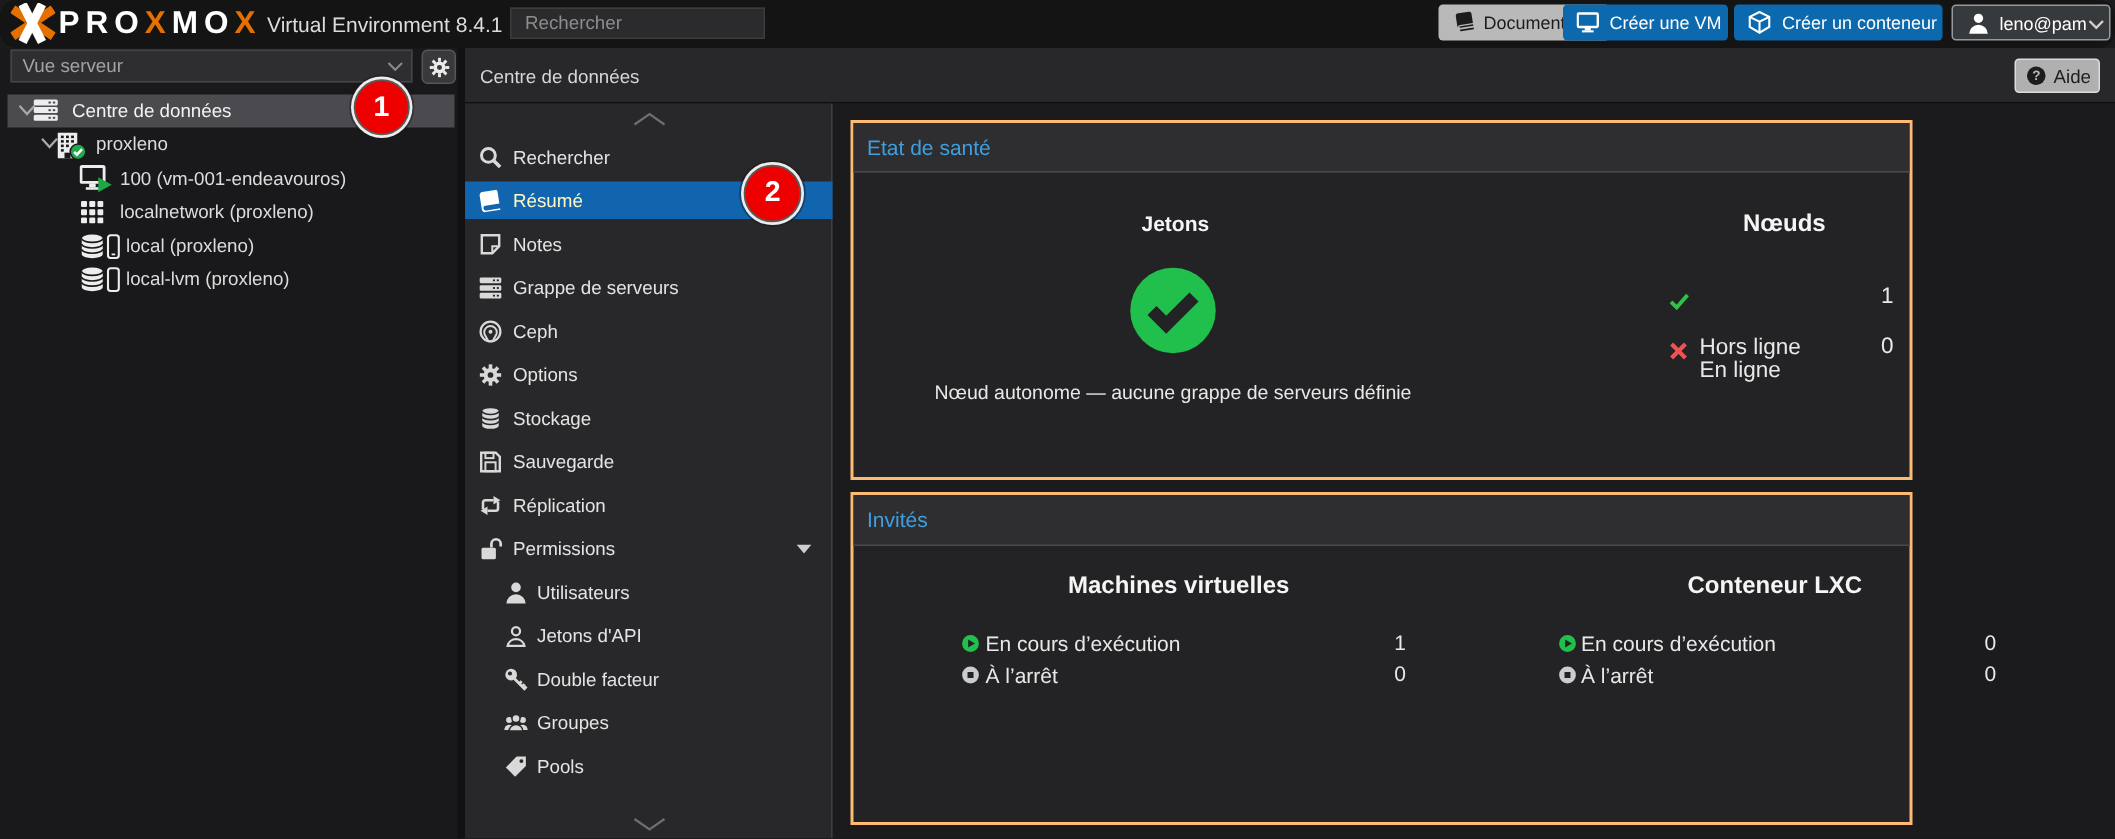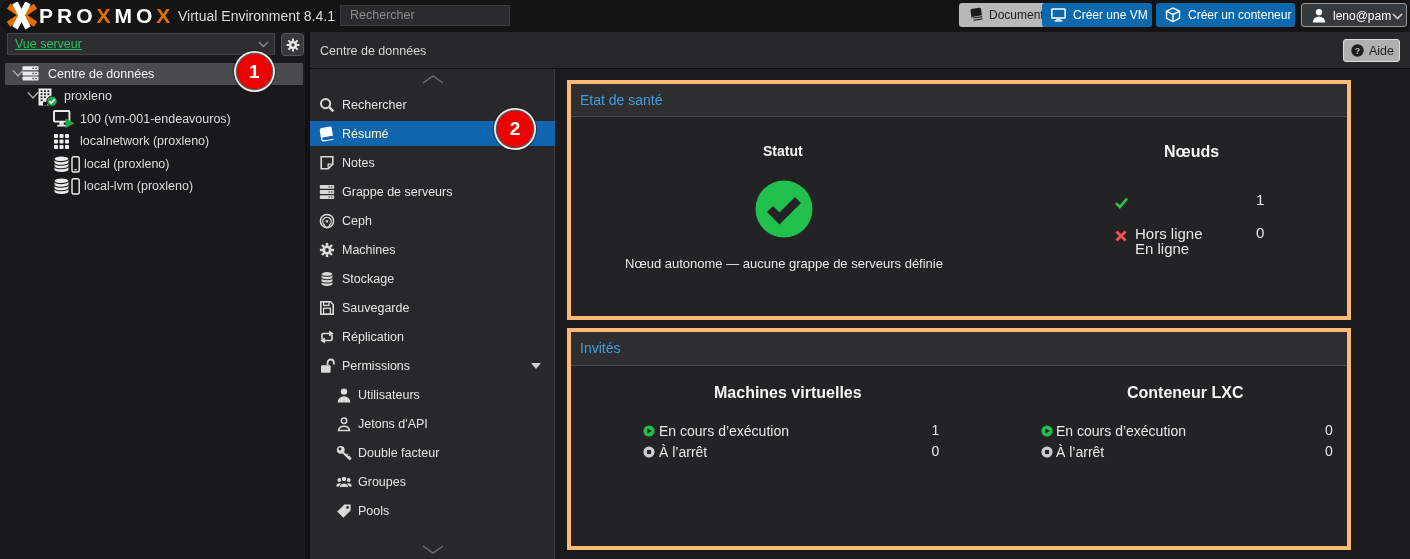--- a/index.html
+++ b/index.html
@@ -12,21 +12,21 @@
   #logoword { position:absolute; left:39px; top:4px; font-weight:bold; font-size:21px; letter-spacing:4px; color:#fff; }
   #logoword .o { color:#e57000; }
   #vetext { position:absolute; left:178px; top:8px; font-size:14px; color:#dcdcdc; }
   #hsearch { position:absolute; left:340px; top:5px; width:170px; height:21px; background:#2b2b2d; border:1px solid #3c3c3e; color:#8d8d8d; font-size:12.5px; line-height:19px; padding-left:9px; }
   .hbtn { position:absolute; top:3px; height:24px; border-radius:3px; font-size:12px; color:#fff; white-space:nowrap; }
   .hbtn .lbl { position:absolute; top:5px; }
   .blue { background:#0c69ae; }
 
   
   #leftcol { position:absolute; left:0; top:32px; width:305px; height:527px; background:#19191b; }
-  #vselect { position:absolute; left:7px; top:1px; width:268px; height:22px; background:#2e2e30; border:1px solid #454547; color:#22c55e; font-size:12.5px; line-height:20px; padding-left:7px;text-decoration:underline; }
+  #vselect { position:absolute; left:7px; top:1px; width:268px; height:22px; background:#2e2e30; border:1px solid #454547; color:#a3a3a3; font-size:12.5px; line-height:20px; padding-left:7px; }
   #gearbtn { position:absolute; left:281px; top:1.3px; width:23px; height:23px; background:#39393b; border:1px solid #55555a; border-radius:4px; }
   .trow { position:absolute; left:0; width:305px; height:22.5px; color:#dcdcdc; font-size:12.5px; }
   .trow.sel { left:5px; width:298px; background:#4b4b4f; color:#f2f2f2; }
   .tlabel { position:absolute; top:4px; }
 
   
   #split { position:absolute; left:305px; top:32px; width:5px; height:527px; background:#111113; }
 
   
   #titlebar { position:absolute; left:310px; top:32px; width:1100px; height:37px; background:#28282a; border-bottom:1px solid #0e0e0e; color:#d6d6d6; font-size:12.5px; }
@@ -37,21 +37,21 @@
   #menu { position:absolute; left:310px; top:69px; width:245px; height:490px; background:#28282a; border-right:1px solid #3f3f41; }
   .mrow { position:absolute; left:0; width:245px; height:25px; color:#e4e4e4; font-size:12.5px; }
   .mrow .txt { position:absolute; left:32px; top:6px; }
   .mrow.sub .txt { left:48px; }
   .mrow .ic { position:absolute; left:9px; top:5px; width:16px; height:16px; }
   .mrow.sub .ic { left:26px; }
   .mrow.sel { background:#1164ae; color:#fef9c3; }
 
   
   #content { position:absolute; left:556px; top:69px; width:854px; height:490px; background:#1b1b1d; }
-  .panel { position:absolute; left:11px; width:784px; border:4px solid #fdba74; background:#232325; }
+  .panel { position:absolute; left:11px; width:708px; border:2px solid #fdba74; background:#232325; }
   .phead { height:33px; background:#2e2e30; border-bottom:1px solid #4a4a4c; color:#3f9fe0; font-size:14px; line-height:32px; padding-left:9px; }
   #panel1 { top:11px; height:240px; }
   #panel2 { top:259px; height:222px; }
   .bw { position:absolute; font-weight:bold; color:#f5f5f5; }
   .ctxt { position:absolute; color:#e8e8e8; }
 
   
   .anno { position:absolute; width:35.5px; height:35.5px; border-radius:50%; background:#ee0000; box-shadow:0 0 0 1.2px rgba(25,25,25,.7), 0 0 0 3px #ededed, 0 0 0 4.2px rgba(25,25,25,.45); color:#fff; font-weight:bold; font-size:19px; text-align:center; line-height:35px; }
 </style>
 </head>
@@ -312,21 +312,21 @@
               <rect x="0.9" y="6.8" width="3" height="2.4"></rect>
               <rect x="12.1" y="6.8" width="3" height="2.4"></rect>
               <rect x="6.8" y="0.9" width="2.4" height="3" transform="rotate(45 8 8)"></rect>
               <rect x="6.8" y="12.1" width="2.4" height="3" transform="rotate(45 8 8)"></rect>
               <rect x="0.9" y="6.8" width="3" height="2.4" transform="rotate(45 8 8)"></rect>
               <rect x="12.1" y="6.8" width="3" height="2.4" transform="rotate(45 8 8)"></rect>
             </g>
           </g>
           <circle cx="8" cy="8" r="1.9" fill="#28282a"></circle>
         </svg>
-      <span class="txt">Machines</span>
+      <span class="txt">Options</span>
     </div>
     <div class="mrow" style="top:196.5px">
       <svg class="ic" viewBox="0 0 16 16">
           <path d="M2.5 3.2 a5.5 2.1 0 0 1 11 0 v9.6 a5.5 2.1 0 0 1 -11 0 z" fill="#d9d9d9"></path>
           <g fill="none" stroke="#28282a" stroke-width="1.1">
             <path d="M2.5 3.2 a5.5 2.1 0 0 0 11 0"></path>
             <path d="M2.5 6.6 a5.5 2.1 0 0 0 11 0"></path>
             <path d="M2.5 9.9 a5.5 2.1 0 0 0 11 0"></path>
           </g>
         </svg>
@@ -401,21 +401,21 @@
           <path d="M1.2 8.6 L8.4 1.4 H14.6 V7.6 L7.4 14.8 Z" fill="#d9d9d9"></path>
           <circle cx="11.6" cy="4.4" r="1.3" fill="#28282a"></circle>
         </svg>
       <span class="txt">Pools</span>
     </div>
   </div>
 
   <div id="content">
     <div class="panel" id="panel1">
       <div class="phead">Etat de santé</div>
-      <div class="bw" style="left:192px;top:58.5px;font-size:14px;">Statut</div>
+      <div class="bw" style="left:192px;top:58.5px;font-size:14px;">Jetons</div>
       <div class="bw" style="left:593px;top:58.5px;font-size:16px;">Nœuds</div>
       <svg class="abs" style="left:184px;top:95.5px" width="58" height="58" viewBox="0 0 58 58">
         <circle cx="29" cy="29" r="28.5" fill="#21bf4c"></circle>
         <path d="M15 29 L24.5 38.5 L43 20" stroke="#232325" stroke-width="8.5" fill="none"></path>
       </svg>
       <div class="ctxt" style="left:54px;top:172px;font-size:13px;">Nœud autonome — aucune grappe de serveurs définie</div>
       <svg class="abs" style="left:544px;top:113px" width="13" height="12" viewBox="0 0 13 12">
           <path d="M1 6.2 L4.8 10 L12 1.6" fill="none" stroke="#2fc148" stroke-width="2.6"></path>
         </svg>
       <div class="ctxt" style="left:564px;top:108px;font-size:15px;margin-top:48px;">En ligne</div>

